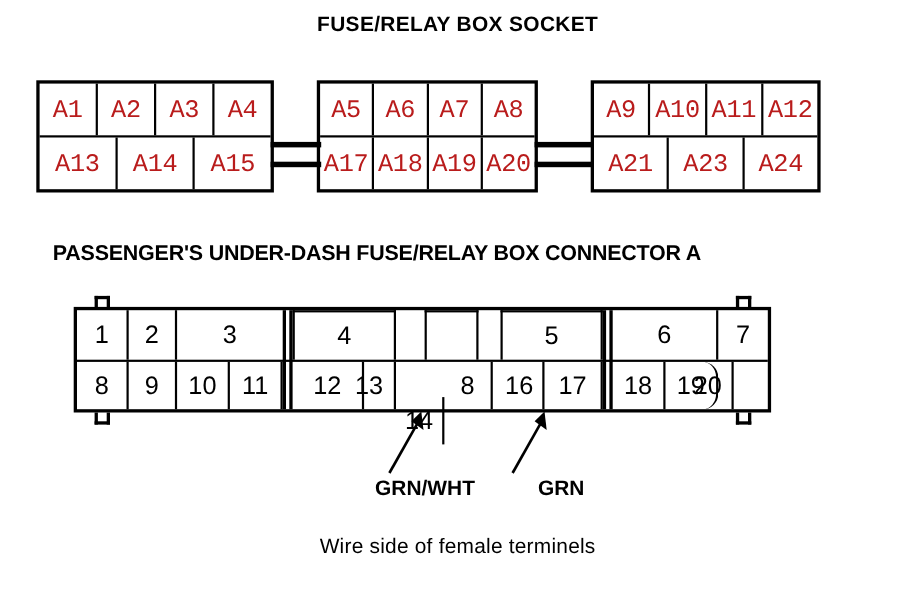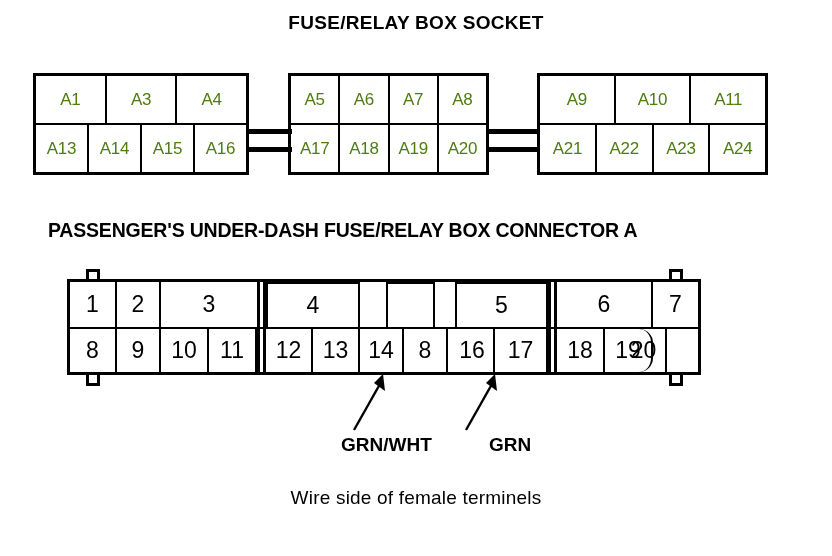--- a/index.html
+++ b/index.html
@@ -62,30 +62,30 @@
     flex: 1 1 0;
   }
   .fuse-row.top { border-bottom: 2px solid #000; }
   .fuse-cell {
     flex: 1 1 0;
     border-right: 2px solid #000;
     box-sizing: border-box;
     display: flex;
     align-items: center;
     justify-content: center;
-    font-size: 17px;
-    font-family: Liberation Sans, sans-serif;
-    color: #4d7c0f;
+    font-size: 23px;
+    font-family: Liberation Mono, monospace;
+    color: #b91c1c;
     letter-spacing: -0.3px;
   }
   .fuse-cell:last-child { border-right: none; }
 
   #fuse-group-1 { left: 33px;  width: 216px; }
   #fuse-group-2 { left: 288px; width: 201px; }
-  #fuse-group-3 { left: 537px; width: 231px; }
+  #fuse-group-3 { left: 537px; width: 209px; }
 
   .link-bar {
     position: absolute;
     height: 5px;
     background: #000;
   }
   #link-bar-a-top    { left: 246px; top: 129px; width: 46px; }
   #link-bar-a-bottom { left: 246px; top: 147px; width: 46px; }
   #link-bar-b-top    { left: 486px; top: 129px; width: 54px; }
   #link-bar-b-bottom { left: 486px; top: 147px; width: 54px; }
@@ -196,28 +196,28 @@
 </head>
 <body>
 
 <div id="fuse-socket">
 
   <div class="heading" id="socket-title">FUSE/RELAY BOX SOCKET</div>
 
   <div class="fuse-group" id="fuse-group-1">
     <div class="fuse-row top">
       <div class="fuse-cell">A1</div>
+      <div class="fuse-cell">A2</div>
       <div class="fuse-cell">A3</div>
       <div class="fuse-cell">A4</div>
     </div>
     <div class="fuse-row">
       <div class="fuse-cell">A13</div>
       <div class="fuse-cell">A14</div>
       <div class="fuse-cell">A15</div>
-      <div class="fuse-cell">A16</div>
     </div>
   </div>
 
   <div class="fuse-group" id="fuse-group-2">
     <div class="fuse-row top">
       <div class="fuse-cell">A5</div>
       <div class="fuse-cell">A6</div>
       <div class="fuse-cell">A7</div>
       <div class="fuse-cell">A8</div>
     </div>
@@ -227,24 +227,24 @@
       <div class="fuse-cell">A19</div>
       <div class="fuse-cell">A20</div>
     </div>
   </div>
 
   <div class="fuse-group" id="fuse-group-3">
     <div class="fuse-row top">
       <div class="fuse-cell">A9</div>
       <div class="fuse-cell">A10</div>
       <div class="fuse-cell">A11</div>
+      <div class="fuse-cell">A12</div>
     </div>
     <div class="fuse-row">
       <div class="fuse-cell">A21</div>
-      <div class="fuse-cell">A22</div>
       <div class="fuse-cell">A23</div>
       <div class="fuse-cell">A24</div>
     </div>
   </div>
 
   <div class="link-bar" id="link-bar-a-top"></div>
   <div class="link-bar" id="link-bar-a-bottom"></div>
   <div class="link-bar" id="link-bar-b-top"></div>
   <div class="link-bar" id="link-bar-b-bottom"></div>
 </div>
@@ -269,23 +269,23 @@
       <div class="conn-cell boxed" style="left:385px; width:93px;">5</div>
       <div class="conn-cell" style="left:487px; width:96px;">6</div>
       <div class="conn-cell no-right" style="left:583px; width:45px;">7</div>
     </div>
 
     <div class="conn-row bottom">
       <div class="conn-cell bottom-cell" style="left:0px;   width:47px;">8</div>
       <div class="conn-cell bottom-cell" style="left:47px;  width:44px;">9</div>
       <div class="conn-cell bottom-cell" style="left:91px;  width:48px;">10</div>
       <div class="conn-cell bottom-cell no-right" style="left:139px; width:48px;">11</div>
-      <div class="conn-cell bottom-cell" style="left:196px; width:47px;">12</div>
+      <div class="conn-cell bottom-cell" style="left:196px; width:65px;">12</div>
       <div class="conn-cell bottom-cell" style="left:243px; width:47px;">13</div>
-      <div class="conn-cell bottom-cell" style="left:290px; width:44px;">14</div>
+      <div class="conn-cell bottom-cell" style="left:290px; width:44px;margin-top:32px;">14</div>
       <div class="conn-cell bottom-cell" style="left:334px; width:44px;">8</div>
       <div class="conn-cell bottom-cell" style="left:381px; width:44px;">16</div>
       <div class="conn-cell bottom-cell no-right" style="left:425px; width:53px;">17</div>
       <div class="conn-cell bottom-cell" style="left:487px; width:48px;">18</div>
       <div class="conn-cell bottom-cell" style="left:535px; width:48px;border-radius:14px;">19</div>
       <div class="conn-cell bottom-cell no-right" style="left:552px; width:45px;">20</div>
     </div>
 
     <div class="group-sep" style="left:187px;"></div>
     <div class="group-sep" style="left:193px;"></div>

